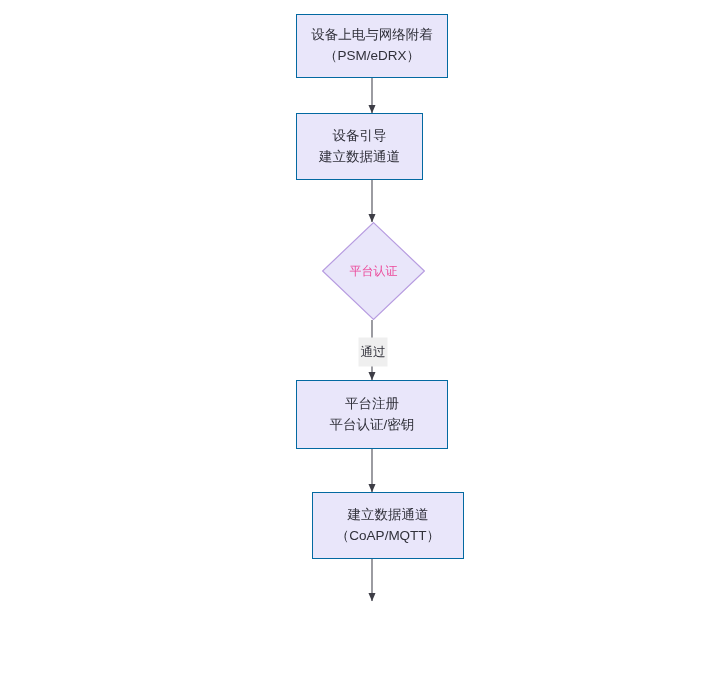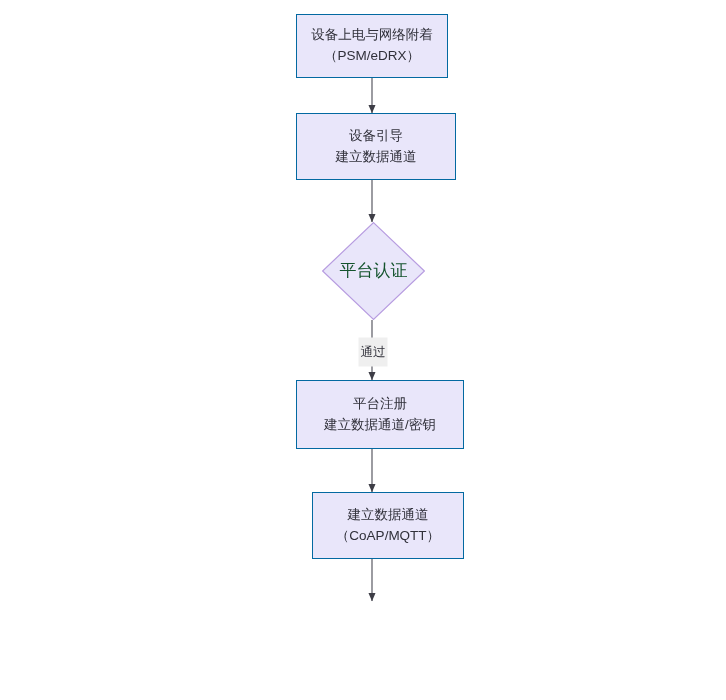--- a/index.html
+++ b/index.html
@@ -53,22 +53,22 @@
   .diamond-shape {
     position: absolute;
     left: 0;
     top: 0;
     width: 100%;
     height: 100%;
   }
   .diamond-label {
     position: relative;
     z-index: 2;
-    font-size: 17px;
-    color: #14532d;
+    font-size: 12px;
+    color: #ec4899;
   }
   .node-line {
     display: block;
   }
   .edge-label {
     position: absolute;
     background: #efefef;
     color: #30303a;
     font-size: 12.5px;
     line-height: 1.2;
@@ -95,35 +95,35 @@
         <line x1="372" y1="449" x2="372" y2="492" stroke="#4a4a55" stroke-width="1.1" marker-end="url(#arrowhead)"></line>
         <line x1="372" y1="559" x2="372" y2="601" stroke="#4a4a55" stroke-width="1.1" marker-end="url(#arrowhead)"></line>
       </g>
   </svg>
 
   <div class="node node-process" style="left:296px; top:14px; width:152px; height:64px;">
     <span class="node-line">设备上电与网络附着</span>
     <span class="node-line">（PSM/eDRX）</span>
   </div>
 
-  <div class="node node-process" style="left:296px; top:113px; width:160px; height:67px;">
+  <div class="node node-process" style="left:296px; top:113px; width:127px; height:67px;">
     <span class="node-line">设备引导</span>
     <span class="node-line">建立数据通道</span>
   </div>
 
   <div class="node node-decision" style="left:322px; top:222px;">
     <svg class="diamond-shape" viewBox="0 0 103 98" preserveAspectRatio="none" xmlns="http://www.w3.org/2000/svg">
       <polygon points="51.5,0.6 102.4,49 51.5,97.4 0.6,49" fill="#e9e6fa" stroke="#b79ce0" stroke-width="1.2"></polygon>
     </svg>
     <span class="diamond-label">平台认证</span>
   </div>
 
-  <div class="node node-process" style="left:296px; top:380px; width:168px; height:69px;">
+  <div class="node node-process" style="left:296px; top:380px; width:152px; height:69px;">
     <span class="node-line">平台注册</span>
-    <span class="node-line">建立数据通道/密钥</span>
+    <span class="node-line">平台认证/密钥</span>
   </div>
 
   <div class="node node-process" style="left:312px; top:492px; width:152px; height:67px;">
     <span class="node-line">建立数据通道</span>
     <span class="node-line">（CoAP/MQTT）</span>
   </div>
 
 
   <div class="edge-label" style="left:373px; top:352px;">通过</div>
 

